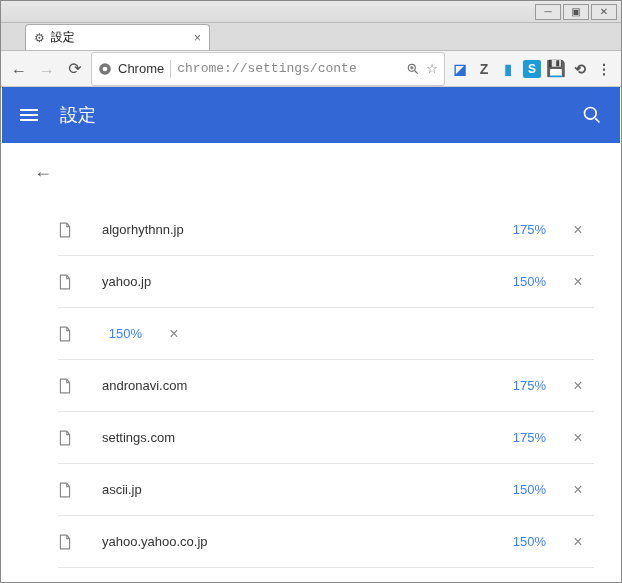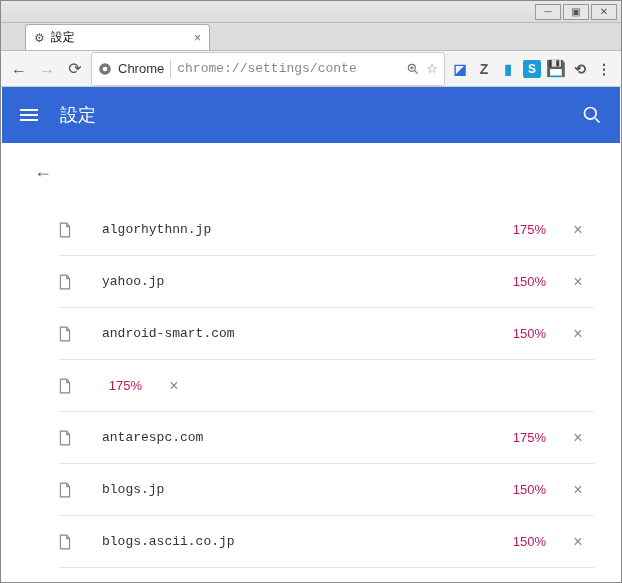--- a/index.html
+++ b/index.html
@@ -136,22 +136,22 @@
 .row {
   display: flex;
   align-items: center;
   border-bottom: 1px solid #e6e6e6;
   height: 52px;
   gap: 16px;
   font-size: 13px;
   color: #333;
 }
 .row .file-icn { color: #777; font-size: 14px; width: 18px; text-align: center; }
-.row .host { flex: 1; padding-left: 10px; font-family: Liberation Mono, monospace; }
-.row .zoom { color: #be185d; font-size: 13px; width: 50px; text-align: right; }
+.row .host { flex: 1; padding-left: 10px; }
+.row .zoom { color: #3b82f6; font-size: 13px; width: 50px; text-align: right; }
 .row .del { color: #888; font-size: 16px; width: 32px; text-align: center; }
 ::-webkit-scrollbar { width: 16px; }
 ::-webkit-scrollbar-track { background: #f1f1f1; }
 ::-webkit-scrollbar-thumb { background: #c4c4c4; border-radius: 0; border: 2px solid #f1f1f1; }
 svg { display: block; }
 </style>
 </head>
 <body>
 
 <div class="window">
@@ -252,64 +252,64 @@
             <span class="zoom">150%</span>
             <span class="del">×</span>
           </div>
           <div class="row">
             <span class="file-icn">
               <svg width="14" height="16" viewBox="0 0 24 28" fill="none" stroke="#888" stroke-width="2">
                 <path d="M4 2h11l5 6v18H4z"></path>
                 <path d="M15 2v6h5"></path>
               </svg>
             </span>
-            <span class="host">android-smart.com</span>
             <span class="zoom">150%</span>
             <span class="del">×</span>
           </div>
           <div class="row">
             <span class="file-icn">
               <svg width="14" height="16" viewBox="0 0 24 28" fill="none" stroke="#888" stroke-width="2">
                 <path d="M4 2h11l5 6v18H4z"></path>
                 <path d="M15 2v6h5"></path>
               </svg>
             </span>
+            <span class="host">andronavi.com</span>
             <span class="zoom">175%</span>
             <span class="del">×</span>
           </div>
           <div class="row">
             <span class="file-icn">
               <svg width="14" height="16" viewBox="0 0 24 28" fill="none" stroke="#888" stroke-width="2">
                 <path d="M4 2h11l5 6v18H4z"></path>
                 <path d="M15 2v6h5"></path>
               </svg>
             </span>
-            <span class="host">antarespc.com</span>
+            <span class="host">settings.com</span>
             <span class="zoom">175%</span>
             <span class="del">×</span>
           </div>
           <div class="row">
             <span class="file-icn">
               <svg width="14" height="16" viewBox="0 0 24 28" fill="none" stroke="#888" stroke-width="2">
                 <path d="M4 2h11l5 6v18H4z"></path>
                 <path d="M15 2v6h5"></path>
               </svg>
             </span>
-            <span class="host">blogs.jp</span>
+            <span class="host">ascii.jp</span>
             <span class="zoom">150%</span>
             <span class="del">×</span>
           </div>
           <div class="row">
             <span class="file-icn">
               <svg width="14" height="16" viewBox="0 0 24 28" fill="none" stroke="#888" stroke-width="2">
                 <path d="M4 2h11l5 6v18H4z"></path>
                 <path d="M15 2v6h5"></path>
               </svg>
             </span>
-            <span class="host">blogs.ascii.co.jp</span>
+            <span class="host">yahoo.yahoo.co.jp</span>
             <span class="zoom">150%</span>
             <span class="del">×</span>
           </div>
         </div>
     </div>
   </div>
 
 </div>
 
 </body></html>

